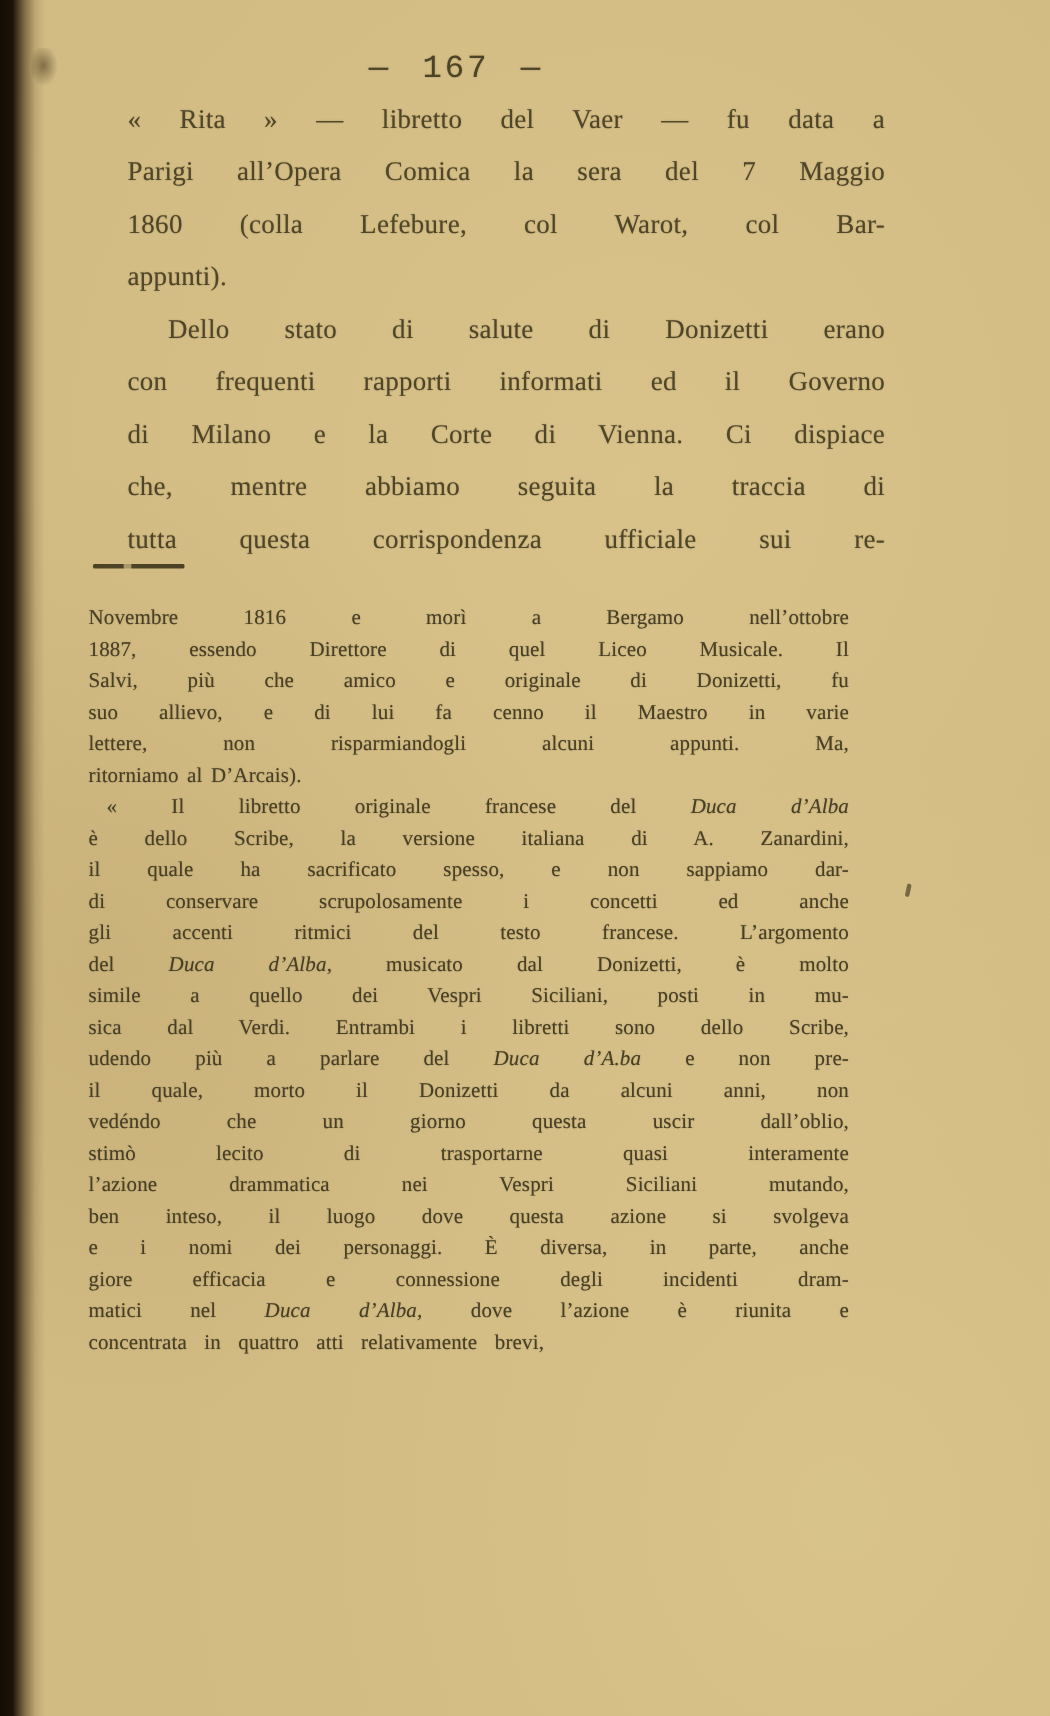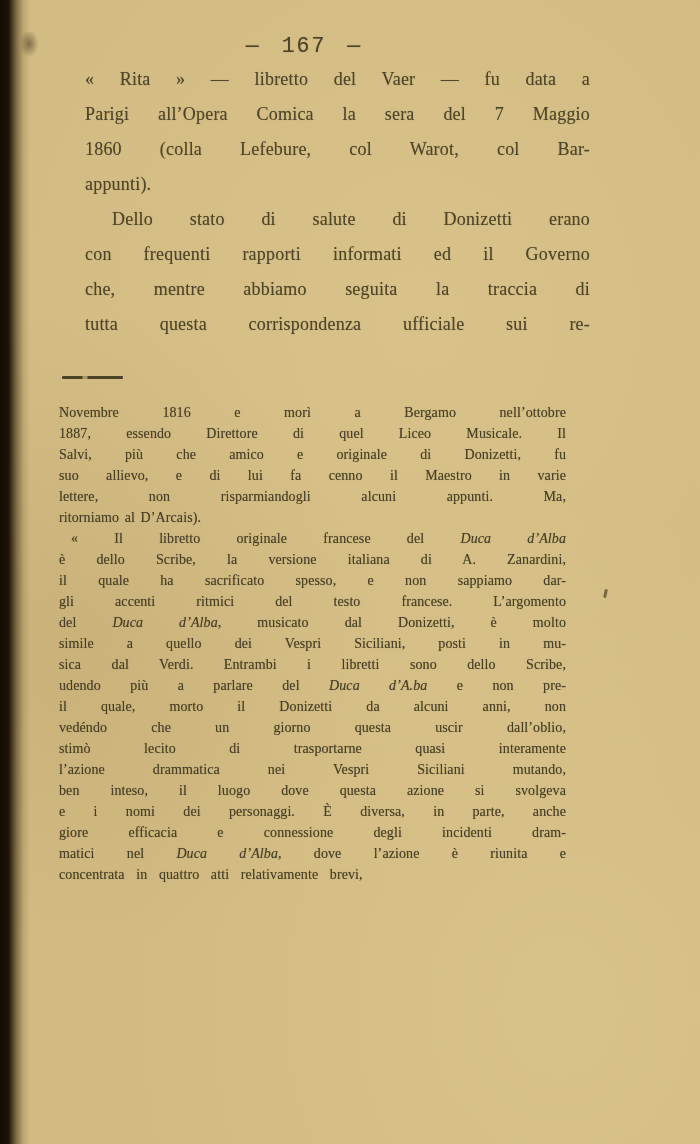--- a/index.html
+++ b/index.html
@@ -64,36 +64,38 @@
 
 <div class="page-number">— 167 —</div>
 
 <div class="main-block">
     <div class="line j"><span>« Rita » — libretto del Vaer — fu data a</span></div>
     <div class="line j"><span>Parigi all’Opera Comica la sera del 7 Maggio</span></div>
     <div class="line j"><span>1860 (colla Lefebure, col Warot, col Bar-</span></div>
     <div class="line"><span>appunti).</span></div>
     <div class="line j ind-main"><span>Dello stato di salute di Donizetti erano</span></div>
     <div class="line j"><span>con frequenti rapporti informati ed il Governo</span></div>
+    <div class="line j"><span>di Milano e la Corte di Vienna. Ci dispiace</span></div>
     <div class="line j"><span>che, mentre abbiamo seguita la traccia di</span></div>
     <div class="line j"><span>tutta questa corrispondenza ufficiale sui re-</span></div>
   </div>
 
 <div class="fn-rule"></div>
 
 <div class="fn-block">
     <div class="line j"><span>Novembre 1816 e morì a Bergamo nell’ottobre</span></div>
     <div class="line j"><span>1887, essendo Direttore di quel Liceo Musicale. Il</span></div>
     <div class="line j"><span>Salvi, più che amico e originale di Donizetti, fu</span></div>
     <div class="line j"><span>suo allievo, e di lui fa cenno il Maestro in varie</span></div>
     <div class="line j"><span>lettere, non risparmiandogli alcuni appunti. Ma,</span></div>
     <div class="line" style="word-spacing: 2px;"><span>ritorniamo al D’Arcais).</span></div>
     <div class="line j ind-fn"><span>« Il libretto originale francese del </span><span class="it">Duca d’Alba</span></div>
     <div class="line j"><span>è dello Scribe, la versione italiana di A. Zanardini,</span></div>
     <div class="line j"><span>il quale ha sacrificato spesso, e non sappiamo dar-</span></div>
+    <div class="line j"><span>di conservare scrupolosamente i concetti ed anche</span></div>
     <div class="line j"><span>gli accenti ritmici del testo francese. L’argomento</span></div>
     <div class="line j"><span>del </span><span class="it">Duca d’Alba</span><span>, musicato dal Donizetti, è molto</span></div>
     <div class="line j"><span>simile a quello dei Vespri Siciliani, posti in mu-</span></div>
     <div class="line j"><span>sica dal Verdi. Entrambi i libretti sono dello Scribe,</span></div>
     <div class="line j"><span>udendo più a parlare del </span><span class="it">Duca d’A.ba</span><span> e non pre-</span></div>
     <div class="line j"><span>il quale, morto il Donizetti da alcuni anni, non</span></div>
     <div class="line j"><span>vedéndo che un giorno questa uscir dall’oblio,</span></div>
     <div class="line j"><span>stimò lecito di trasportarne quasi interamente</span></div>
     <div class="line j"><span>l’azione drammatica nei Vespri Siciliani mutando,</span></div>
     <div class="line j"><span>ben inteso, il luogo dove questa azione si svolgeva</span></div>

